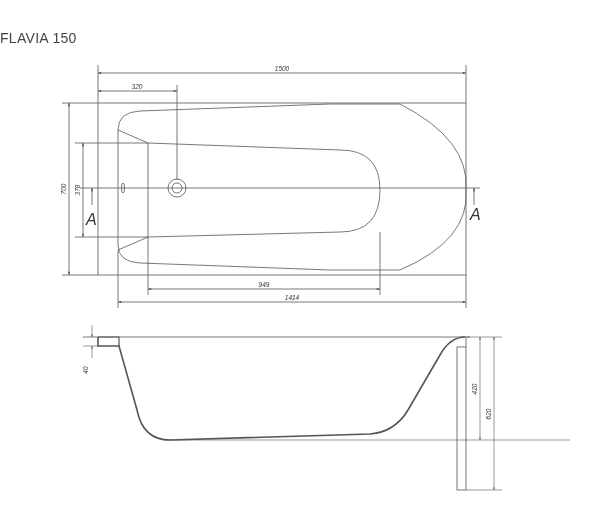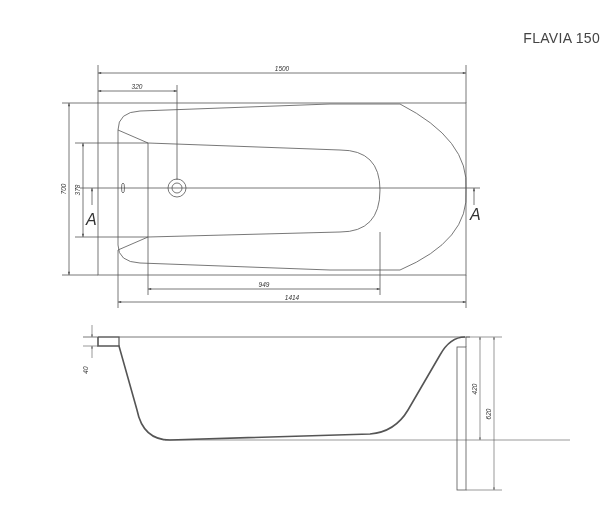--- a/index.html
+++ b/index.html
@@ -1,17 +1,17 @@
 <!DOCTYPE html>
 <html><head>
 <meta charset="utf-8">
 <style>
   html, body { margin: 0; padding: 0; background: #ffffff; }
   body { width: 600px; height: 518px; position: relative; overflow: hidden; font-family: "Liberation Sans", sans-serif; }
-  .title { position: absolute; left: 0; width: 600px; top: 30px; text-align: right; font-size: 14px; color: #444; letter-spacing: 0.3px; }
+  .title { position: absolute; left: 0; width: 600px; top: 30px; text-align: left; font-size: 14px; color: #444; letter-spacing: 0.3px; }
   svg { position: absolute; left: 0; top: 0; }
   .dim { font-family: "Liberation Sans", sans-serif; font-size: 6.5px; font-style: italic; fill: #333; }
   .sec { font-family: "Liberation Sans", sans-serif; font-size: 16px; font-style: italic; fill: #333; }
 </style>
 </head>
 <body>
 
 <div class="title">FLAVIA  150</div>
 
 <svg width="600" height="518" viewBox="0 0 600 518">

